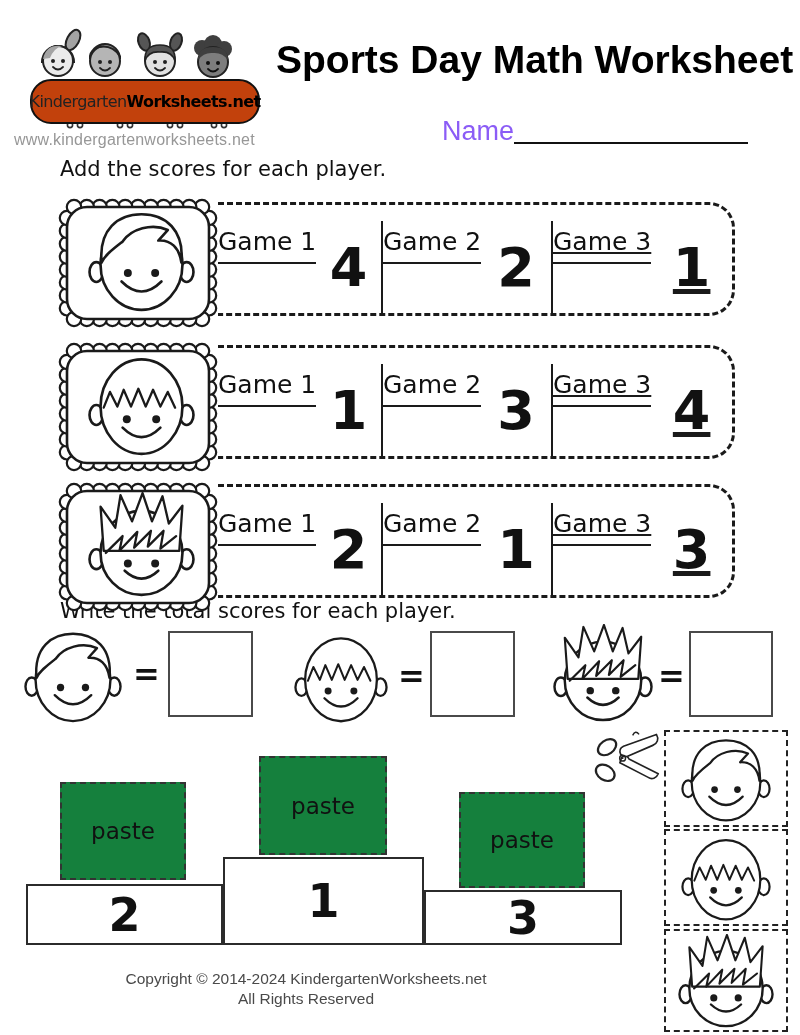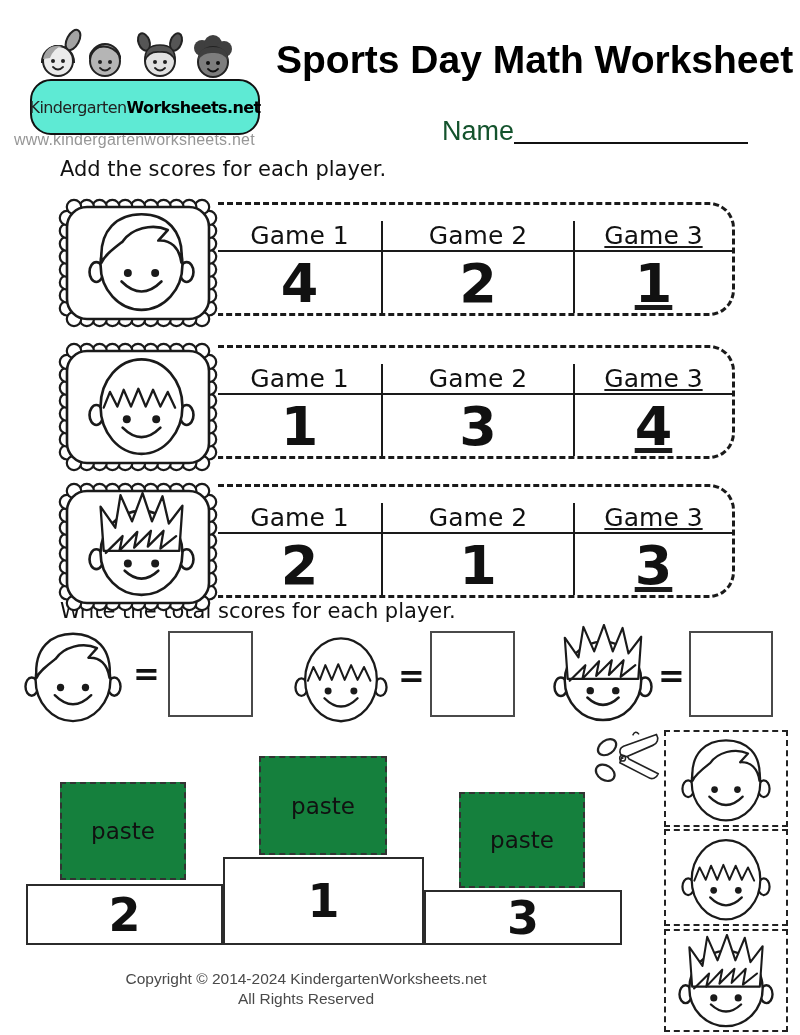--- a/index.html
+++ b/index.html
@@ -4,54 +4,54 @@
 <style>
   html,body{margin:0;padding:0;}
   body{
     width:800px;height:1035px;position:relative;background:#ffffff;
     font-family:"DejaVu Sans",sans-serif;color:#1a1a1a;overflow:hidden;
   }
   .abs{position:absolute;}
   
   .logo-kids{left:30px;top:28px;width:205px;height:52px;}
   .logo-banner{
-    left:30px;top:79px;width:230px;height:56px;border:2.5px solid #111;
-    border-radius:21px;background:#5eead4;display:flex;align-items:center;justify-content:center;
+    left:30px;top:79px;width:230px;height:45px;border:2.5px solid #111;
+    border-radius:21px;background:#c2410c;display:flex;align-items:center;justify-content:center;
     box-sizing:border-box;z-index:2;
   }
   .brand{font-size:16px;letter-spacing:-0.6px;white-space:nowrap;}
   .brand .light{font-weight:400;color:#222;}
   .brand .bold{font-weight:700;color:#000;}
   .logo-legs{left:52px;top:120px;width:196px;height:12px;}
   .website{
     left:14px;top:131px;width:262px;text-align:left;color:#979797;
     font-family:"Liberation Sans",sans-serif;font-size:16px;letter-spacing:.2px;
   }
   .title{
     left:276px;top:38px;width:480px;text-align:center;font-size:39px;
     font-family:"Liberation Sans",sans-serif;font-weight:700;color:#000000;white-space:nowrap;
   }
   .name-row{left:442px;top:116px;width:306px;display:flex;align-items:flex-end;
-    font-family:"Liberation Sans",sans-serif;font-size:27px;color:#14532d;}
+    font-family:"Liberation Sans",sans-serif;font-size:27px;color:#8b5cf6;}
   .name-row .nline{flex:1;border-bottom:2.5px solid #111;margin-bottom:3px;height:24px;}
   
   .instr{font-size:21px;color:#111;white-space:nowrap;margin-left:6px;}
   .instr1{left:54px;top:157px;}
   .instr2{left:54px;top:599px;}
   
   .frame{left:52px;width:172px;height:142px;z-index:2;}
   .f1{top:192px;} .f2{top:336px;} .f3{top:476px;}
   .score-table{
     left:218px;width:517px;height:114px;box-sizing:border-box;z-index:1;
     border-top:3px dashed #1a1a1a;border-bottom:3px dashed #1a1a1a;border-right:3px dashed #1a1a1a;
     border-radius:0 26px 26px 0;display:flex;background:#fff;
   }
   .t1{top:202px;} .t2{top:345px;} .t3{top:484px;}
-  .col{display:flex;flex-direction:column;box-sizing:border-box;margin-top:16px;}
-  .col.c1{width:163px;} .col.c2{width:192px;border-left:2px solid #1a1a1a;}
+  .col{display:flex;flex-direction:row;box-sizing:border-box;margin-top:16px;}
+  .col.c1{width:163px;} .col.c2{width:170px;border-left:2px solid #1a1a1a;}
   .col.c3{flex:1;border-left:2px solid #1a1a1a;text-decoration:underline;}
   .col .hdr{height:41px;border-bottom:2px solid #1a1a1a;display:flex;align-items:center;
     justify-content:center;font-size:25px;color:#111;}
   .col .score{flex:1;display:flex;align-items:center;justify-content:center;
     font-size:54px;font-weight:700;color:#111;}
   
   .tface{top:628px;}
   .eq{font-size:32px;font-weight:800;color:#111;}
   .ansbox{width:85px;height:86px;border:2.5px solid #4a4a4a;background:#fff;box-sizing:border-box;}
   

